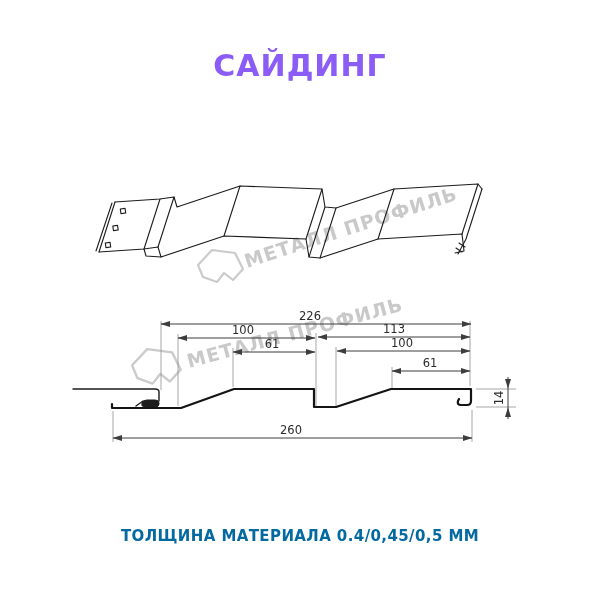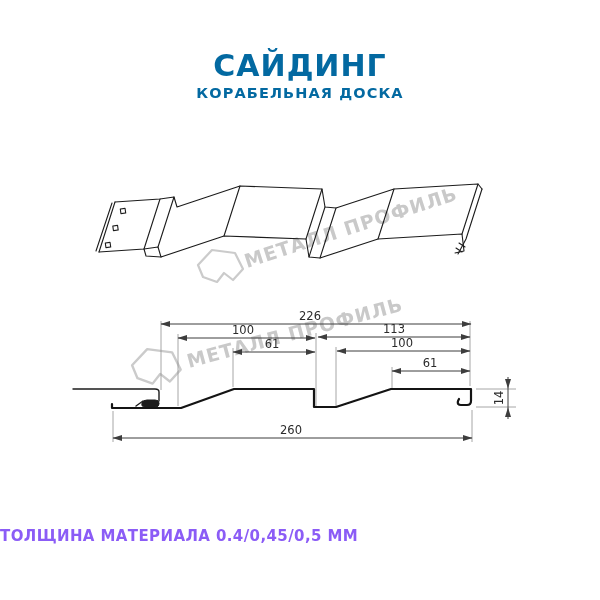--- a/index.html
+++ b/index.html
@@ -1,41 +1,40 @@
 <!DOCTYPE html>
 <html><head>
 <meta charset="utf-8">
 <style>
   html,body{margin:0;padding:0;background:#ffffff;}
   body{width:600px;height:600px;position:relative;overflow:hidden;
        font-family:"DejaVu Sans","Liberation Sans",sans-serif;}
   .stage{position:absolute;inset:0;width:600px;height:600px;background:#ffffff;}
-  .hdr{position:absolute;left:0;width:600px;text-align:center;color:#0369a1;}
+  .hdr{position:absolute;left:0;width:600px;text-align:center;color:#8b5cf6;}
   .hdr-title{top:48px;font-size:30px;font-weight:bold;letter-spacing:1px;}
   .hdr-sub{top:85px;font-size:14.5px;font-weight:bold;letter-spacing:1.1px;}
   .hdr-model{top:104px;font-size:12px;font-weight:bold;letter-spacing:.5px;}
-  .ftr{position:absolute;left:0;top:527px;width:600px;text-align:left;
-       font-size:15px;font-weight:bold;letter-spacing:.4px;color:#8b5cf6;}
+  .ftr{position:absolute;left:0;top:527px;width:600px;text-align:center;
+       font-size:15px;font-weight:bold;letter-spacing:.4px;color:#0369a1;}
   svg{position:absolute;left:0;top:0;}
   .ink{stroke:#1c1c1c;fill:none;stroke-width:1.1;stroke-linejoin:round;stroke-linecap:round;}
   .profile{stroke:#141414;fill:none;stroke-width:2.2;stroke-linejoin:round;stroke-linecap:round;}
   .adj{stroke:#1c1c1c;fill:none;stroke-width:1.4;stroke-linejoin:round;stroke-linecap:round;}
   .ext{stroke:#8f8f8f;fill:none;stroke-width:.8;}
   .dim{stroke:#3d3d3d;fill:none;stroke-width:1;}
   .dimtxt{font-size:11.5px;fill:#2b2b2b;text-anchor:middle;}
   .wm{fill:#c9c9c9;font-size:19px;font-weight:bold;letter-spacing:1px;}
   .wmlogo{stroke:#cbcbcb;fill:none;stroke-width:2.2;stroke-linejoin:round;}
 </style>
 </head>
 <body>
 
 <div class="stage">
 
   <div class="hdr hdr-title">САЙДИНГ</div>
-  <div class="hdr hdr-sub">КОРАБЕЛЬНАЯ ДОСКА</div>
 
   <svg width="600" height="600" viewBox="0 0 600 600">
     <defs>
       <marker id="arr" viewBox="0 0 10 8" refX="9" refY="4" markerWidth="10" markerHeight="8" markerUnits="userSpaceOnUse" orient="auto-start-reverse">
         <path d="M0,1 L9.5,4 L0,7 Z" fill="#3d3d3d"></path>
       </marker>
     </defs>
 
     <g>
       <path class="wmlogo" transform="translate(197,249)" d="M1,16 L15,1 L38,4 L46,20 L36,31 L27,24 L20,33 L6,28 Z"></path>

